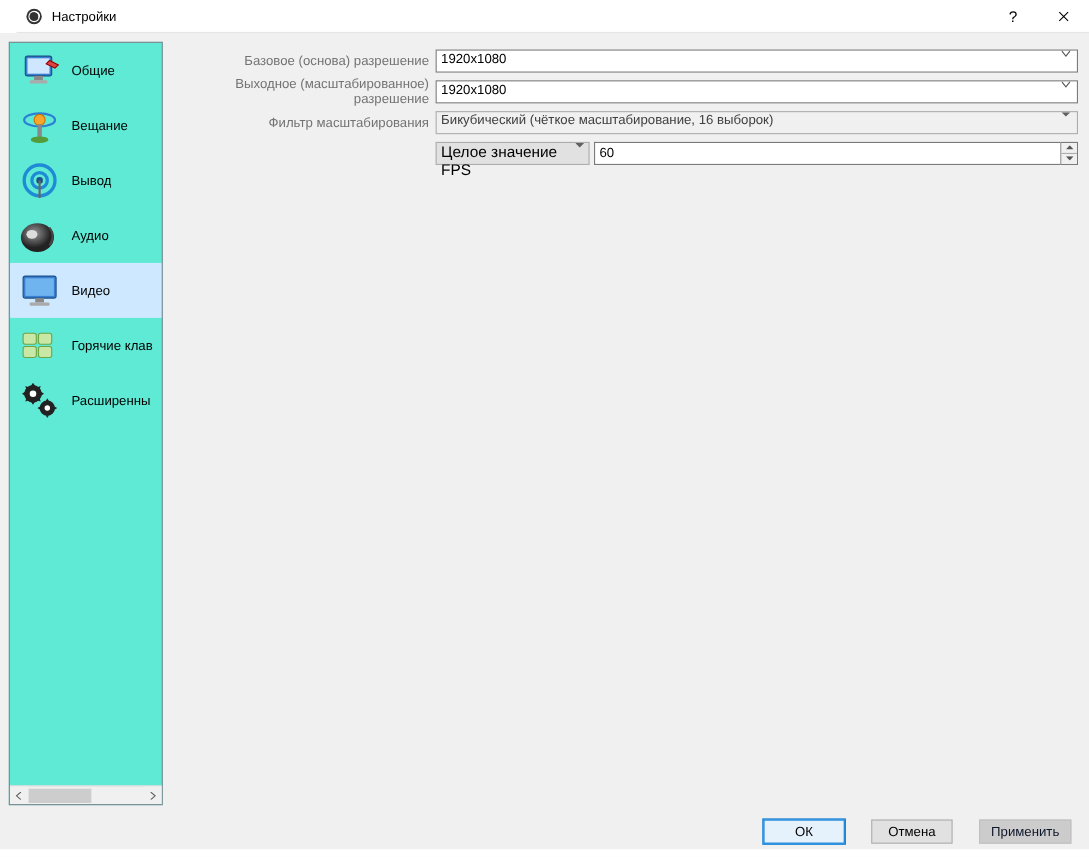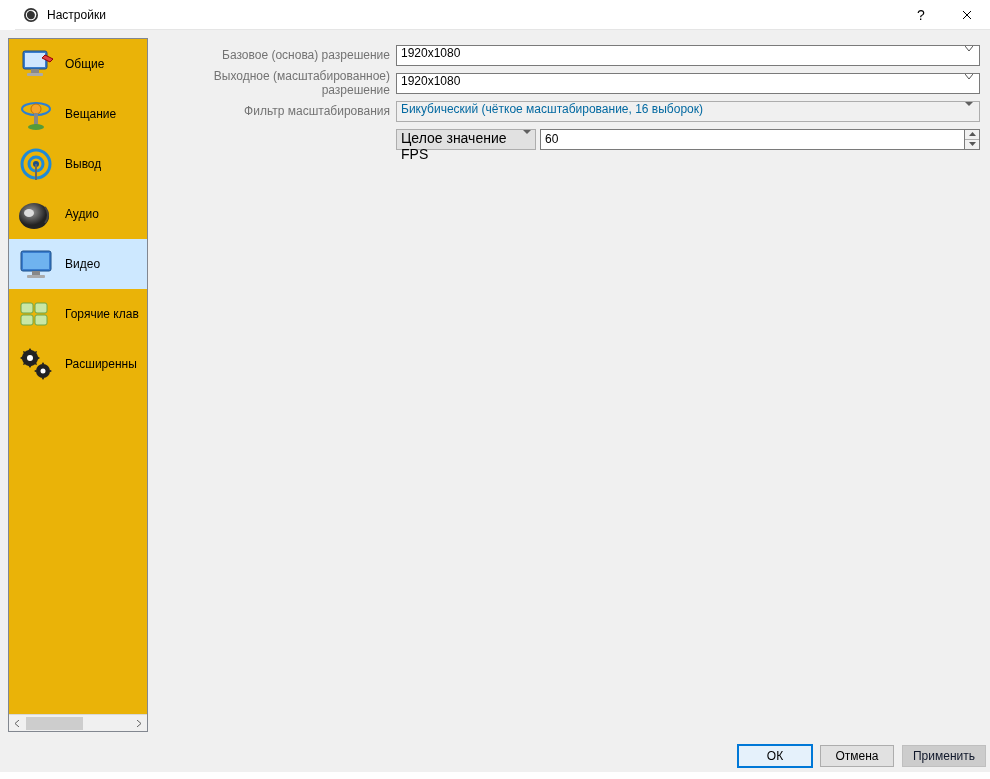--- a/index.html
+++ b/index.html
@@ -37,21 +37,21 @@
 .dialog-body {
   display: flex;
   height: 710px;
   background: #f0f0f0;
   padding: 8px;
   gap: 6px;
 }
 .sidebar {
   width: 140px;
   flex: 0 0 140px;
-  background: #eab308;
+  background: #5eead4;
   border: 1px solid #828790;
   display: flex;
   flex-direction: column;
   overflow: hidden;
   position: relative;
 }
 .sidebar-items { flex: 1; overflow: hidden; }
 .side-item {
   display: flex;
   align-items: center;
@@ -114,21 +114,21 @@
   flex: 1;
   height: 21px;
   background: #fff;
   border: 1px solid #7a7a7a;
   display: flex;
   align-items: flex-start;
   padding: 0 2px 0 4px;
   font-size: 12px;
   position: relative;
 }
-.combo.disabled { background: #f0f0f0; color: #0369a1; border-color: #adadad;}
+.combo.disabled { background: #f0f0f0; color: #404040; border-color: #adadad;}
 .combo .val { flex: 1; white-space: nowrap; overflow: hidden; }
 .combo .caret {
   width: 16px;
   display: flex; align-items: center; justify-content: center;
 }
 .fps-type {
   width: 140px; flex: 0 0 140px;
   height: 21px;
   background: #e1e1e1;
   border: 1px solid #adadad;
@@ -163,22 +163,22 @@
   font-size: 7px;
 }
 .spin .btns .sb:first-child { border-bottom: 1px solid #adadad; }
 
 .footer {
   height: 32px;
   background: #f0f0f0;
   display: flex;
   justify-content: flex-end;
   align-items: center;
-  padding: 0 4px;
-  gap: 8px;
+  padding: 0 16px;
+  gap: 24px;
 }
 .btn {
   min-width: 74px;
   height: 22px;
   background: #e1e1e1;
   border: 1px solid #adadad;
   font-size: 12px;
   font-family: inherit;
   padding: 0 10px;
   cursor: default;

